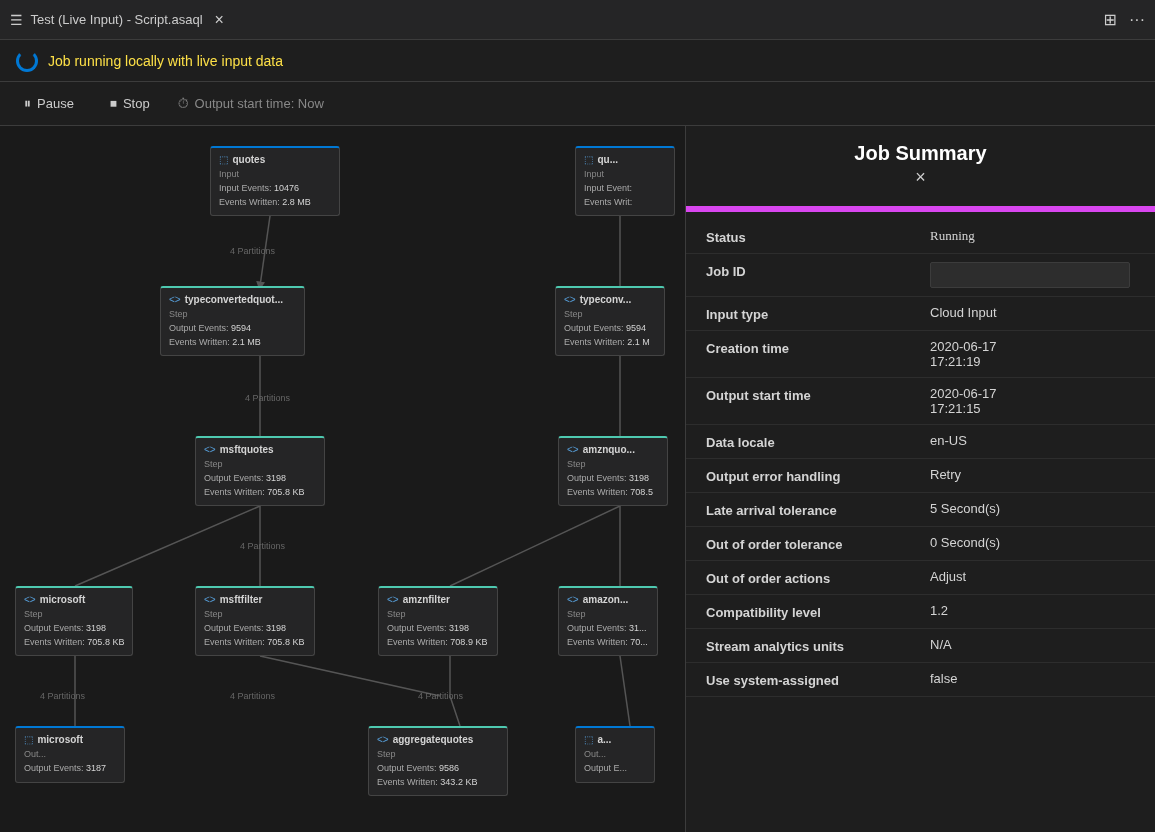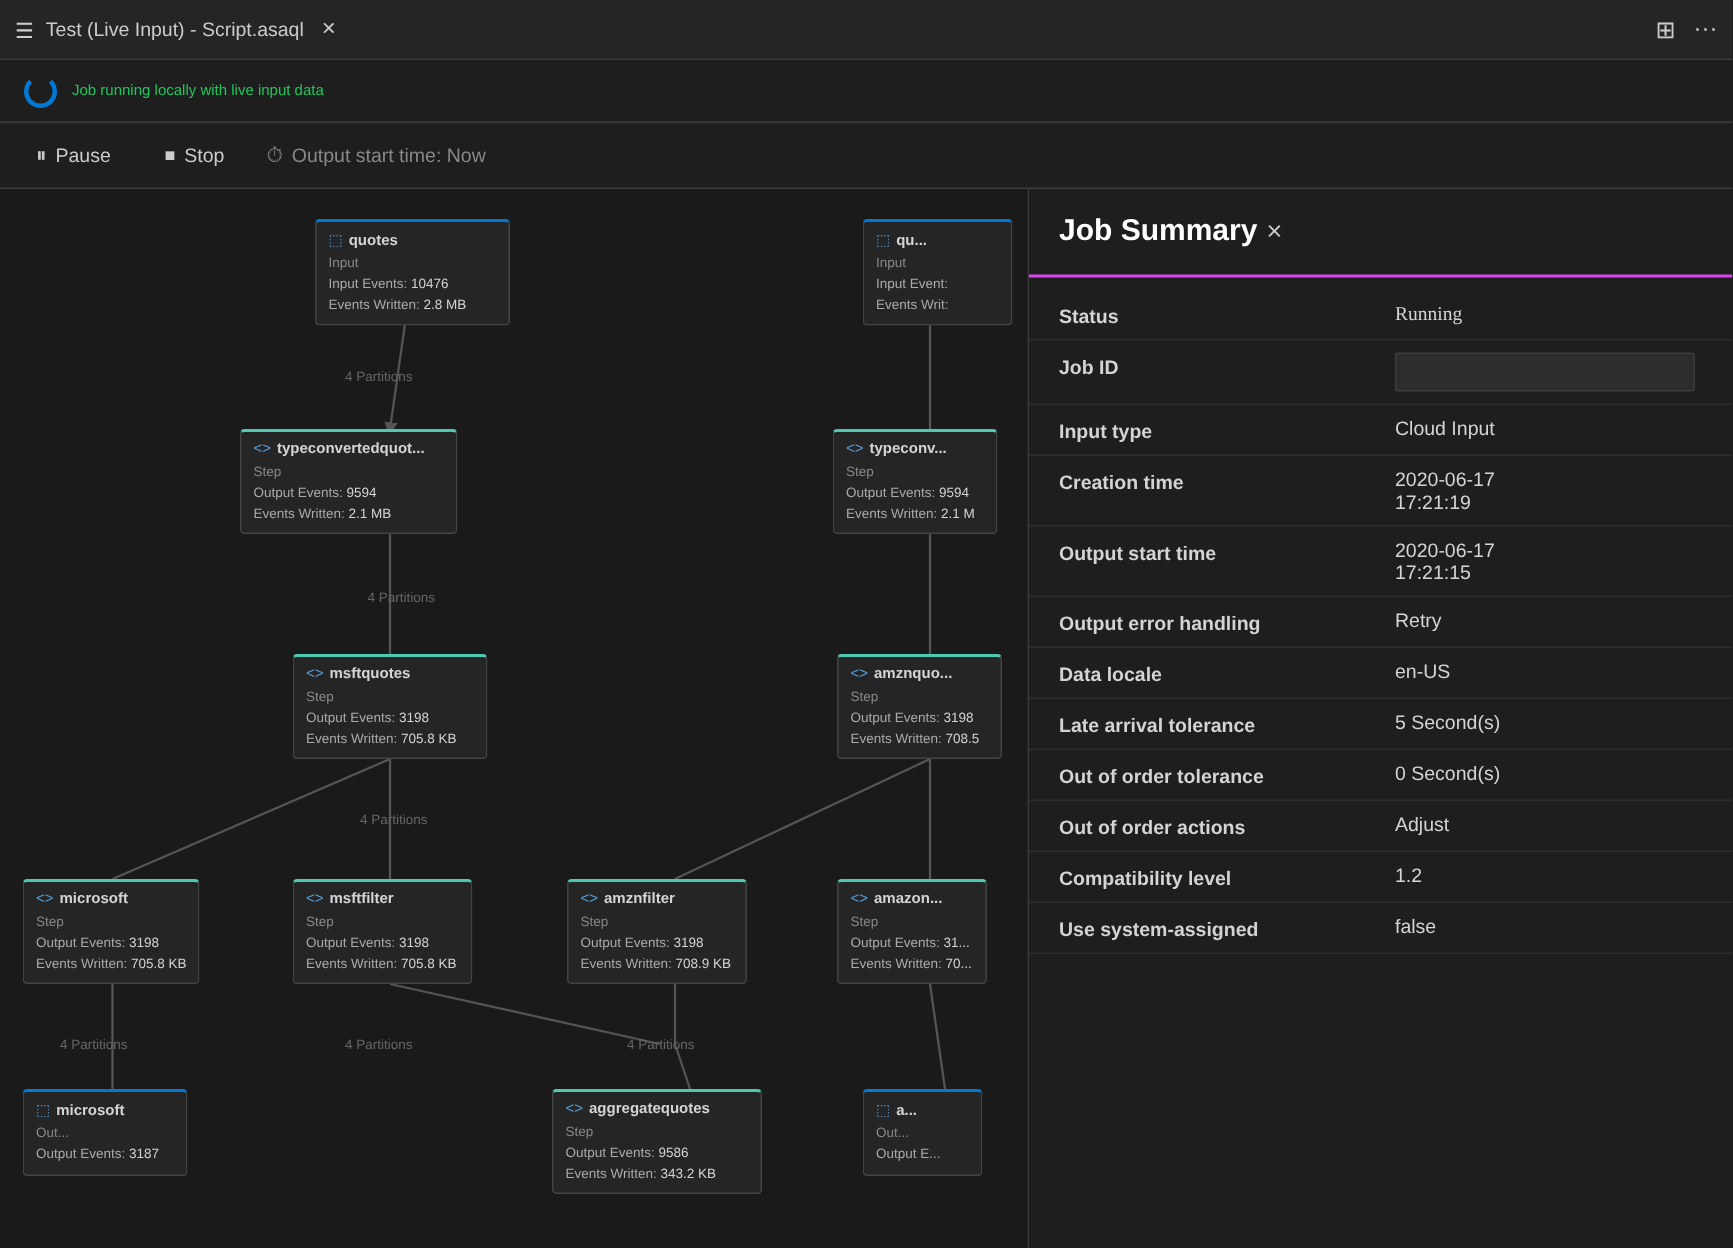--- a/index.html
+++ b/index.html
@@ -69,22 +69,22 @@
       height: 22px;
       border-radius: 50%;
       border: 3px solid #0078d4;
       border-top-color: transparent;
       animation: spin 1s linear infinite;
     }
     @keyframes spin {
       to { transform: rotate(360deg); }
     }
     .banner-text {
-      color: #22c55e;
-      font-size: 10px;
+      color: #fde047;
+      font-size: 14px;
     }
 
     
     .toolbar {
       background: #1e1e1e;
       height: 44px;
       display: flex;
       align-items: center;
       padding: 0 16px;
       gap: 20px;
@@ -188,21 +188,22 @@
       background: #1e1e1e;
       border-left: 1px solid #3c3c3c;
       display: flex;
       flex-direction: column;
       overflow-y: auto;
     }
     .panel-header {
       display: flex;
       align-items: center;
       padding: 16px 20px;
-      border-bottom: 2px solid #d946ef;
+      border-bottom: 6px solid #d946ef;
+      flex-direction: column;
     }
     .panel-title {
       font-size: 20px;
       font-weight: 600;
       color: #ffffff;
     }
     .panel-close {
       cursor: pointer;
       color: #cccccc;
       font-size: 18px;
@@ -477,49 +478,53 @@
         <span class="summary-label">Creation time</span>
         <span class="summary-value">2020-06-17<br>17:21:19</span>
       </div>
 
       <div class="summary-row">
         <span class="summary-label">Output start time</span>
         <span class="summary-value">2020-06-17<br>17:21:15</span>
       </div>
 
       <div class="summary-row">
+        <span class="summary-label">Data locale</span>
+        <span class="summary-value">en-US</span>
+      </div>
+
+      <div class="summary-row">
         <span class="summary-label">Output error handling</span>
         <span class="summary-value">Retry</span>
       </div>
 
       <div class="summary-row">
-        <span class="summary-label">Data locale</span>
-        <span class="summary-value">en-US</span>
-      </div>
-
-      <div class="summary-row">
         <span class="summary-label">Late arrival tolerance</span>
         <span class="summary-value">5 Second(s)</span>
       </div>
 
       <div class="summary-row">
         <span class="summary-label">Out of order tolerance</span>
         <span class="summary-value">0 Second(s)</span>
       </div>
 
       <div class="summary-row">
         <span class="summary-label">Out of order actions</span>
         <span class="summary-value">Adjust</span>
       </div>
 
       <div class="summary-row">
         <span class="summary-label">Compatibility level</span>
         <span class="summary-value">1.2</span>
       </div>
 
+      <div class="summary-row">
+        <span class="summary-label">Stream analytics units</span>
+        <span class="summary-value">N/A</span>
+      </div>
 
       <div class="summary-row">
         <span class="summary-label">Use system-assigned</span>
         <span class="summary-value">false</span>
       </div>
 
     </div>
   </div>
 </div>
 

